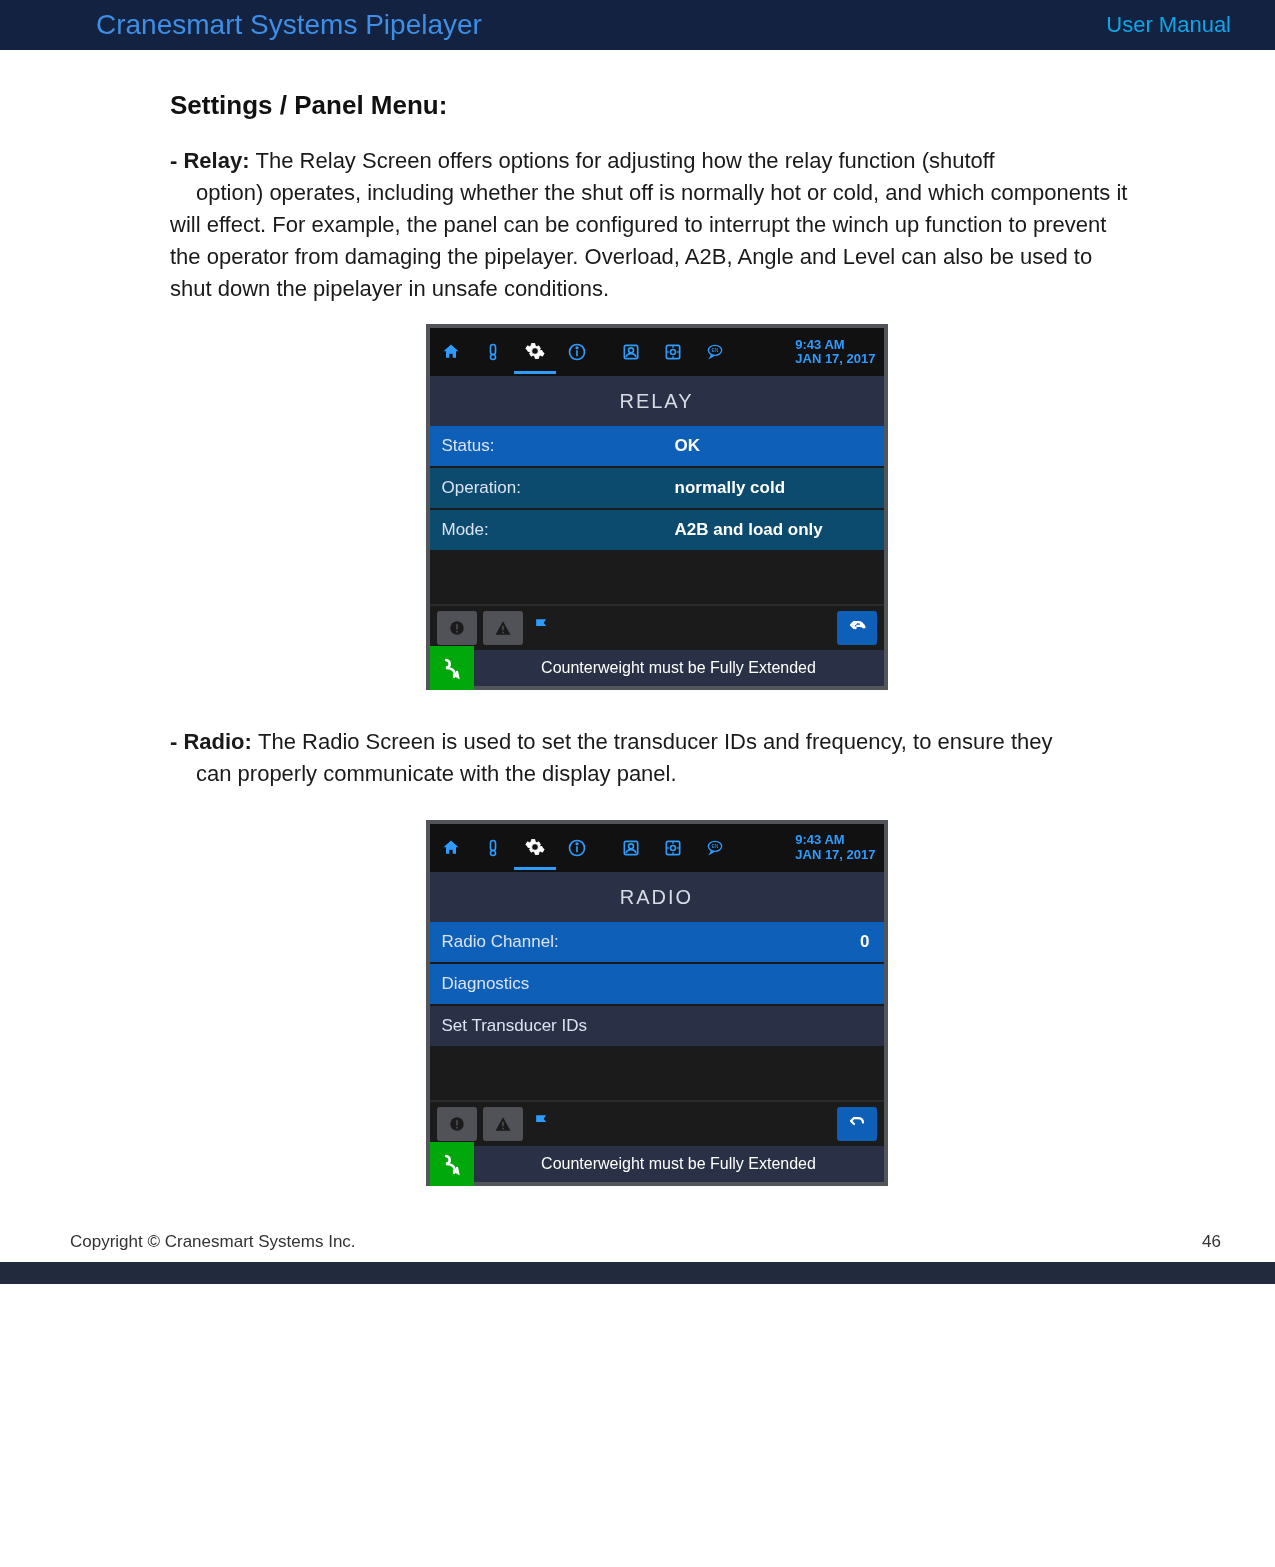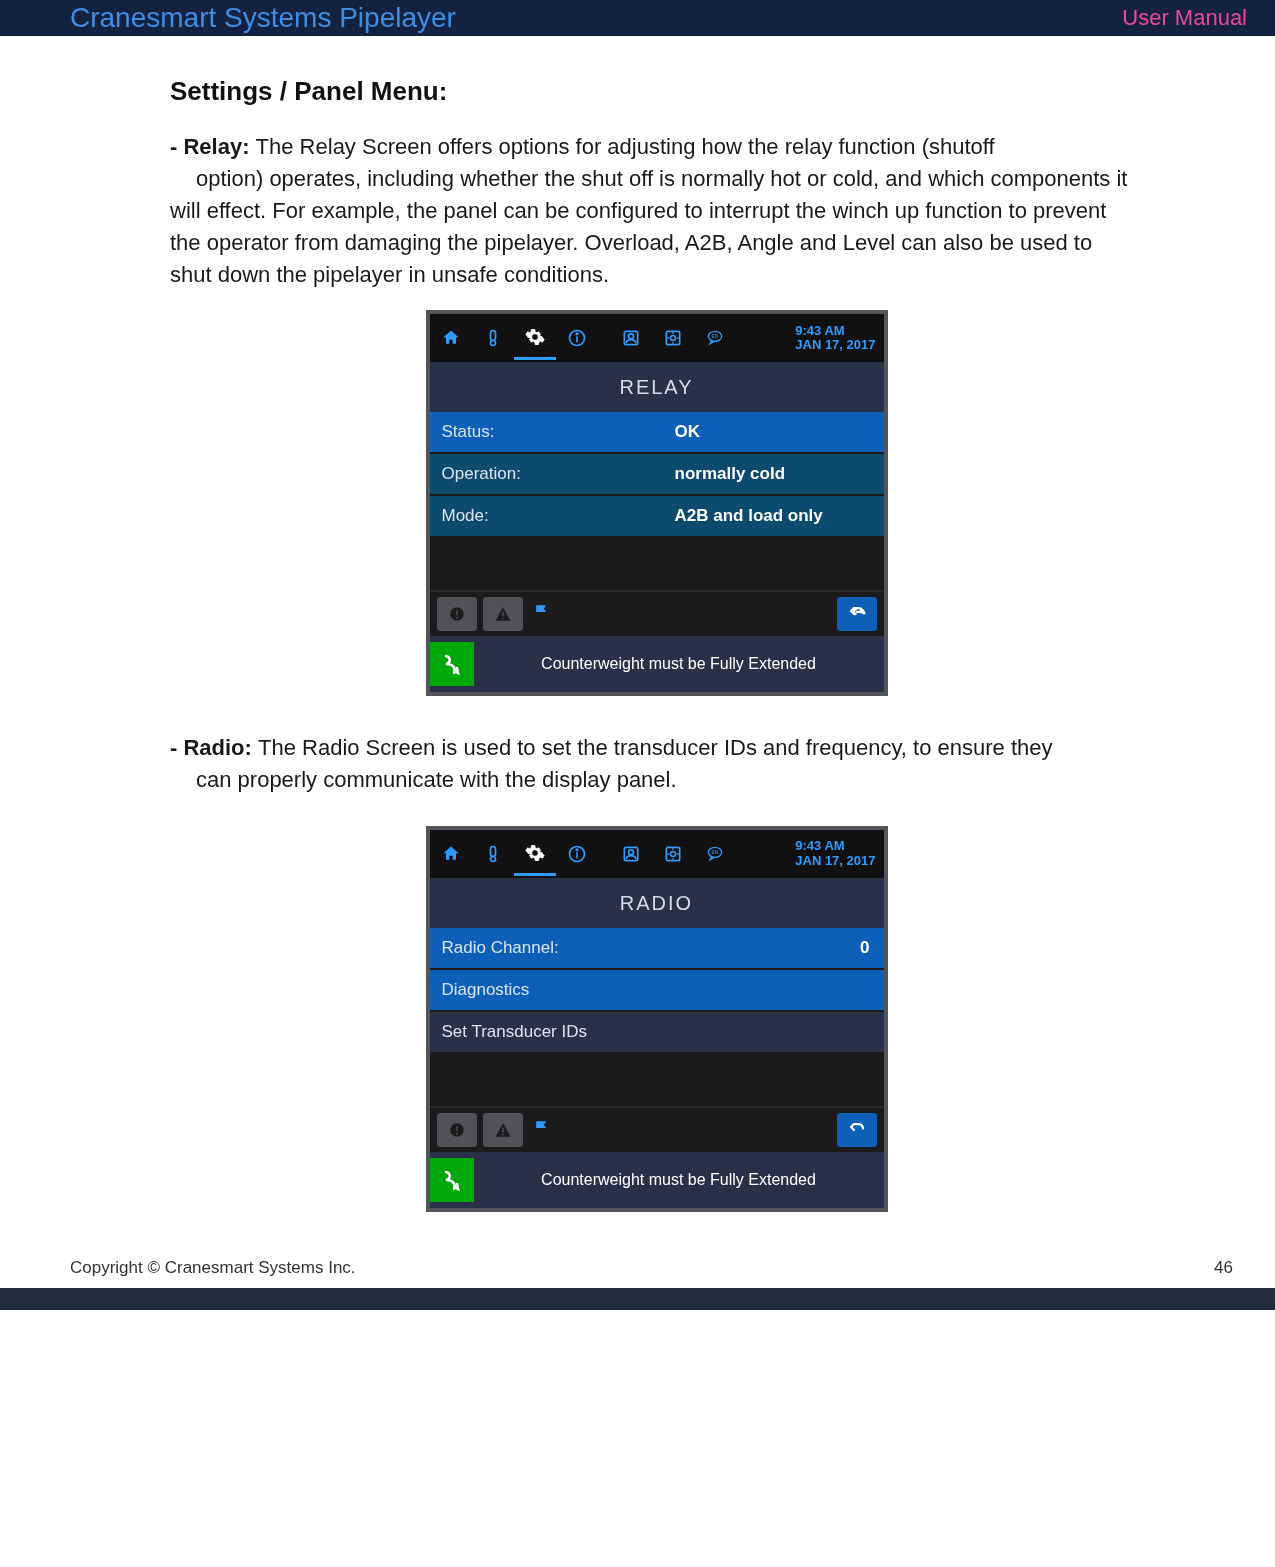--- a/index.html
+++ b/index.html
@@ -1,20 +1,20 @@
 <!DOCTYPE html>
 <html><head>
 <meta charset="utf-8">
 <style>
   html,body{margin:0;padding:0;background:#fff;font-family:"Segoe UI",Arial,Helvetica,sans-serif;color:#222;}
   .page{width:1275px;margin:0 auto;box-sizing:border-box;}
   
-  .header-bar{background:#132240;padding:4px 0 4px 70px;height:36px;box-sizing:border-box;display:flex;align-items:center;justify-content:space-between;}
+  .header-bar{background:#132240;padding:4px 0 4px 96px;height:50px;box-sizing:border-box;display:flex;align-items:center;justify-content:space-between;}
   .header-title{color:#3d8ee4;font-size:28px;font-weight:300;}
-  .header-right{color:#ec4899;font-size:22px;font-weight:300;margin-right:28px;}
+  .header-right{color:#0ea5e9;font-size:22px;font-weight:300;margin-right:44px;}
   .content{padding:40px 140px 10px 170px;}
   .section-heading{font-size:26px;font-weight:700;margin:0 0 24px 0;color:#111;}
   .entry{margin:0 0 20px 0;font-size:22px;line-height:1.45;color:#1a1a1a;}
   .entry-lead{font-weight:700;}
   .entry-body{font-weight:400;margin-top:36px;}
   .entry .indent{margin-left:26px;}
   .panel-wrap{margin:12px auto 36px auto;width:454px;}
   
   .panel{width:454px;border:4px solid #52555a;background:#1b1b1b;font-family:"Segoe UI","Segoe UI Semibold",Arial,sans-serif;}
   .topbar{display:flex;align-items:center;height:48px;background:#111;}
@@ -31,27 +31,27 @@
   .row .val-right{margin-left:auto;margin-right:14px;color:#fff;font-weight:600;}
   .row-2{height:40px;display:flex;align-items:center;background:#0d5fb7;border-bottom:2px solid #1b1b1b;color:#fff;font-size:17px;padding-left:12px;}
   .row-2.dim{background:#2a3146;color:#c8cde0;}
   .row-2 .lbl{color:#dbe3f2;}
   .gap{height:52px;background:#1b1b1b;}
   .bottombar{display:flex;height:44px;align-items:center;background:#1b1b1b;border-top:2px solid #2a2a2a;padding:0 4px;}
   .bb-btn{width:40px;height:34px;background:#505257;border-radius:3px;margin:0 3px;display:flex;align-items:center;justify-content:center;position:relative;}
   .bb-btn svg{width:18px;height:18px;}
   .bb-btn.back{margin-left:auto;background:#0d5fb7;}
   .bb-flag{color:#2e9bff;margin-left:6px;}
-  .statusbar{display:flex;height:56px;align-items:center;background:#2a3146;}
+  .statusbar{display:flex;height:36px;align-items:center;background:#2a3146;}
   .sb-logo{width:44px;height:44px;background:#00a80c;display:flex;align-items:center;justify-content:center;}
   .sb-logo svg{width:24px;height:24px;}
   .sb-text{flex:1;text-align:center;color:#fff;font-size:16px;}
   
   .footer{display:flex;align-items:center;padding:0 24px 10px 70px;font-size:17px;color:#333;}
-  .footer .page-no{margin-left:auto;margin-right:18px;}
+  .footer .page-no{margin-left:auto;margin-right:30px;}
   .footer-bar{background:#222b3d;height:22px;}
 </style>
 </head>
 <body>
 
 <div class="page">
   <div class="header-bar">
     <span class="header-title">Cranesmart Systems Pipelayer</span>
     <span class="header-right">User Manual</span>
   </div>

